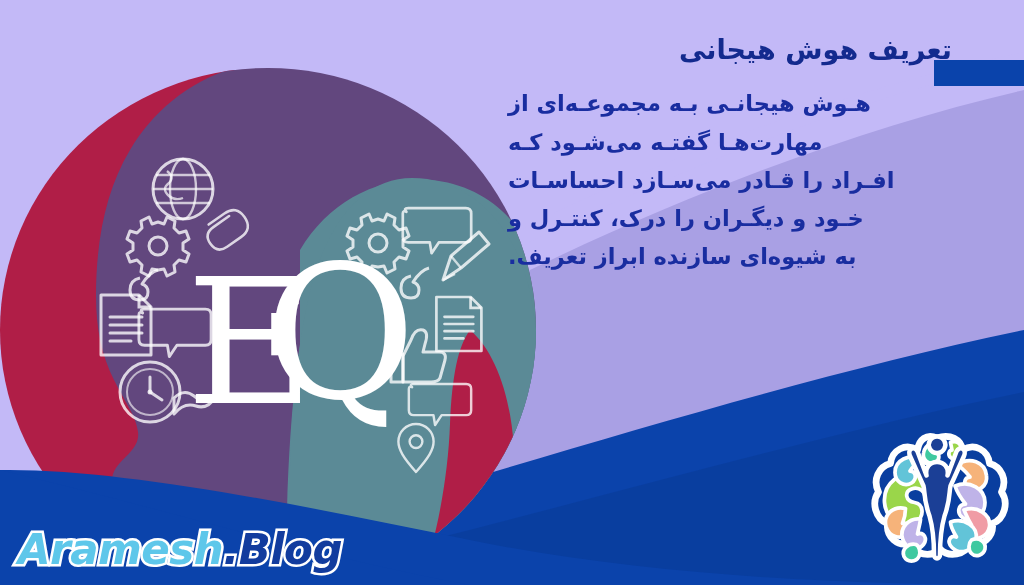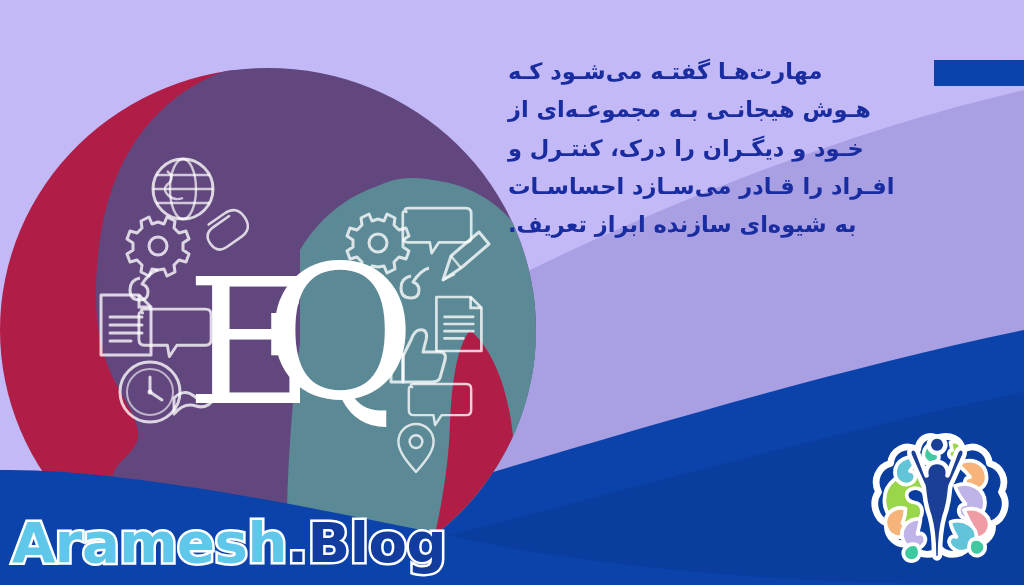--- a/index.html
+++ b/index.html
@@ -38,22 +38,22 @@
     font-size:22.5px;font-weight:bold;line-height:1.70;
     color:#192da0;
     text-align:justify;text-align-last:left;
     direction:rtl;
     word-spacing:0px;
   }
   #body-text p{margin:0;padding:0;}
 
   
   #watermark{
-    position:absolute;left:12px;bottom:14px;z-index:60;
-    font-size:56px;font-weight:bold;
+    position:absolute;left:18px;bottom:14px;z-index:60;
+    font-size:42px;font-weight:bold;font-style:italic;
     letter-spacing:-0.5px;
     line-height:1;
     white-space:nowrap;
     font-family:"DejaVu Sans","Liberation Sans",sans-serif;
   }
   #watermark span{
     -webkit-text-stroke:5px #ffffff;
     paint-order:stroke fill;
   }
   #wm-a{color:#5ec7ea;}
@@ -199,25 +199,26 @@
   </svg>
 
   <svg class="layer" viewBox="0 0 1024 585" preserveAspectRatio="none" style="z-index:20">
     <path fill="#0b43ab" d="M0,470 C120,468 300,505 470,540 C640,575 840,585 1024,585 L1024,585 L0,585 Z"></path>
     <path fill="#0b43ab" d="M0,470 L0,585 L470,585 C330,560 150,505 0,470 Z"></path>
   </svg>
 
   <div id="accent-bar"></div>
 
   <div id="text-col">
+    <h1 id="title">تعریف هوش هیجانی</h1>
     <div id="body-text">
+      <p>هـوش هیجانـی بـه مجموعـه‌ای از</p>
       <p>مهارت‌هـا گفتـه می‌شـود کـه</p>
-      <p>هـوش هیجانـی بـه مجموعـه‌ای از</p>
+      <p>افـراد را قـادر می‌سـازد احساسـات</p>
       <p>خـود و دیگـران را درک، کنتـرل و</p>
-      <p>افـراد را قـادر می‌سـازد احساسـات</p>
       <p>به شیوه‌ای سازنده ابراز تعریف.</p>
     </div>
   </div>
 
   <div id="watermark" dir="ltr">
     <span id="wm-a">Aramesh</span><span id="wm-b">.Blog</span>
   </div>
 
   <svg id="logo" viewBox="0 0 200 200">
     <g stroke="#ffffff" stroke-width="9" stroke-linejoin="round" stroke-linecap="round" fill="none">

